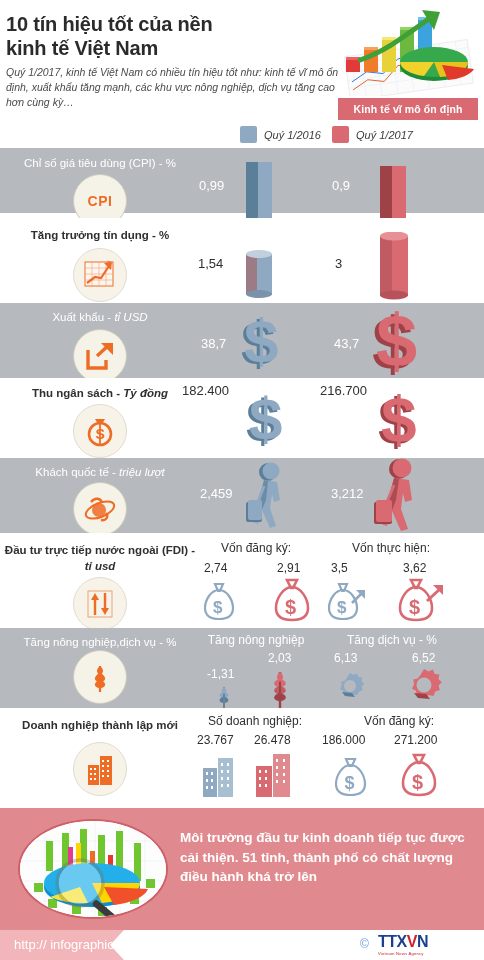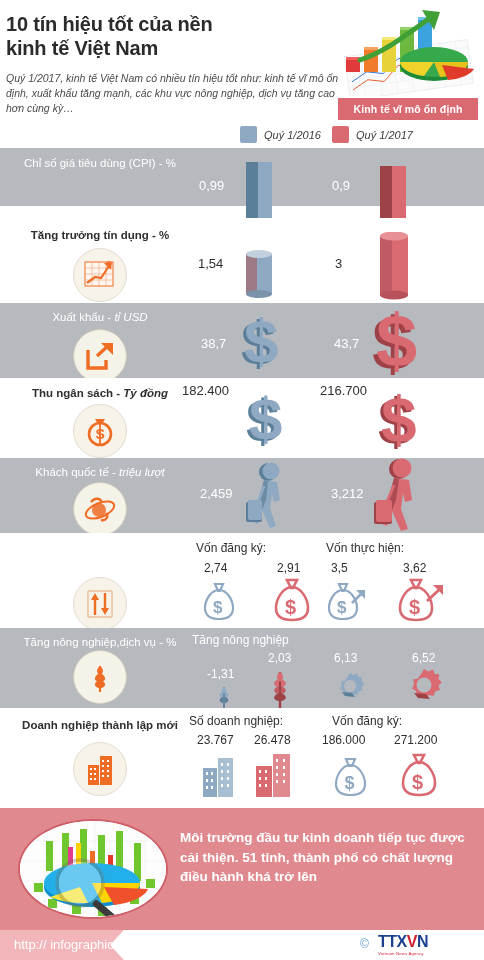--- a/index.html
+++ b/index.html
@@ -14,21 +14,21 @@
   }
   .page { position:relative; width:484px; height:960px; background:#fff; }
 
   
   .header { position:relative; height:148px; padding:12px 0 0 6px; }
   .title {
     font-size:20px; font-weight:bold; line-height:1.22;
     color:#2b2b2b; letter-spacing:-0.2px; width:330px;
   }
   .subtitle {
-    margin-top:10px; width:340px;
+    margin-top:4px; width:340px;
     font-size:10.5px; font-style:italic; line-height:1.42; color:#4a4a4a;
   }
   .header-art {
     position:absolute; right:6px; top:4px; width:140px; height:92px;
   }
   .badge {
     position:absolute; right:6px; top:98px; width:140px; height:22px;
     background:#d96a72; color:#fff; font-size:10.5px; font-weight:bold;
     display:flex; align-items:center; justify-content:center; letter-spacing:.1px;
   }
@@ -64,21 +64,21 @@
   .icon-circle.on-gray { background:#f5f2e8; border-color:#cfcabd; }
 
   .val {
     position:absolute; font-size:13px; white-space:nowrap;
   }
   .row.gray .val { color:#ffffff; }
   .row.white .val { color:#2f2f2f; }
   .val.small { font-size:12px; }
 
   .subhead {
-    position:absolute; font-size:12px; white-space:nowrap; 
+    position:absolute; font-size:12px; white-space:nowrap; text-align:center;
   }
   .row.gray .subhead { color:#ffffff; }
   .row.white .subhead { color:#2f2f2f; }
 
   .fig { position:absolute; }
 
   
   .banner {
     position:absolute; left:0; bottom:30px; width:484px; height:122px;
     background:#e08a8f;
@@ -181,22 +181,25 @@
     <div class="legend-item blue">
       <span class="swatch sw-blue"></span>
       <span class="legend-label">Quý 1/2016</span>
     </div>
     <div class="legend-item red">
       <span class="swatch sw-red"></span>
       <span class="legend-label">Quý 1/2017</span>
     </div>
   </div>
 
-  <div class="row gray" style="top:148px;height:58px">
+  <div class="row gray" style="top:148px;height:65px">
     <div class="row-label" style="top:8px">Chỉ số giá tiêu dùng (CPI) - %</div>
+    <div class="icon-circle on-gray" style="left:73px;top:26px">
+      <span style="font-size:14px;font-weight:bold;color:#ef6c25;letter-spacing:.5px">CPI</span>
+    </div>
     <div class="val" style="left:199px;top:30px">0,99</div>
     <div class="fig" style="left:246px;top:14px">
       <svg width="26" height="56">
           <rect x="0" y="0" width="26" height="56" fill="#8fa9c2"></rect>
           <rect x="0" y="0" width="12" height="56" fill="#5c7f99"></rect>
         </svg>
     </div>
     <div class="val" style="left:332px;top:30px">0,9</div>
     <div class="fig" style="left:380px;top:18px">
       <svg width="26" height="52">
@@ -331,20 +334,23 @@
         <path d="M22 22 L37 24 L40 44 L33 46 L31 37 L29 53 L36 73 L29 75 L20 55 L15 70 L9 68 L16 44 Z" fill="#d96a72"></path>
         <path d="M22 22 L27 23 L24 44 L19 57 L14 53 Z" fill="#9e4248" opacity=".75"></path>
         <rect x="2" y="46" width="18" height="22" rx="2" fill="#9e4248"></rect>
         <rect x="4" y="44" width="16" height="22" rx="2" fill="#d96a72"></rect>
         <path d="M15 46 L22 29" stroke="#d96a72" stroke-width="3"></path>
       </svg>
     </div>
   </div>
 
   <div class="row white" style="top:533px;height:95px">
+    <div class="row-label bold" style="top:10px;line-height:1.35">
+      <span>Đầu tư trực tiếp nước ngoài (FDI) - </span><span class="it">tỉ usd</span>
+    </div>
     <div class="icon-circle" style="left:73px;top:44px">
       <svg width="32" height="32" viewBox="0 0 32 32">
         <path d="M11 27 L11 9" stroke="#ef6c25" stroke-width="2.4"></path>
         <path d="M7 12 L11 5 L15 12 Z" fill="#ef6c25"></path>
         <path d="M21 5 L21 23" stroke="#ef6c25" stroke-width="2.4"></path>
         <path d="M17 20 L21 27 L25 20 Z" fill="#ef6c25"></path>
         <rect x="4" y="3" width="24" height="26" fill="none" stroke="#e7a478" stroke-width="1"></rect>
       </svg>
     </div>
 
@@ -413,20 +419,21 @@
     <div class="fig" style="left:264px;top:40px">
       <svg width="32" height="42" viewBox="0 0 32 42">
         <line x1="16" y1="4" x2="16" y2="41" stroke="#9e4248" stroke-width="2.4"></line>
         <path d="M16 4 C12 7 12 11 16 14 C20 11 20 7 16 4Z" fill="#d96a72"></path>
         <path d="M15 11 C9 13 8 18 15 19Z M17 11 C23 13 24 18 17 19Z" fill="#d96a72"></path>
         <path d="M15 18 C9 20 8 25 15 26Z M17 18 C23 20 24 25 17 26Z" fill="#c05b63"></path>
         <path d="M15 25 C9 27 8 32 15 33Z M17 25 C23 27 24 32 17 33Z" fill="#9e4248"></path>
       </svg>
     </div>
 
+    <div class="subhead" style="left:322px;top:5px;width:140px">Tăng dịch vụ - %</div>
     <div class="val small" style="left:334px;top:23px">6,13</div>
     <div class="val small" style="left:412px;top:23px">6,52</div>
     <div class="fig" style="left:332px;top:42px">
       <svg width="36" height="32" viewBox="0 0 36 32">
         <g fill="#8fa9c2">
           <path d="M18 3 l3.5 2 3.5-1.5 1.5 3.5 3.8 .5 -.8 3.8 2.8 2.5 -2.6 2.8 1 3.7 -3.7 1.2 -1.5 3.5 -3.8-.6 -3 2.4 -2.8-2.6 -3.8 .3 -.9-3.7 -3.3-1.9 1.8-3.4 -.6-3.8 3.7-.9 2.2-3.1z"></path>
         </g>
         <circle cx="18" cy="16" r="6" fill="#b6b9be"></circle>
         <path d="M10 22 l3 4 10 1 -3-4z" fill="#5c7f99"></path>
       </svg>

